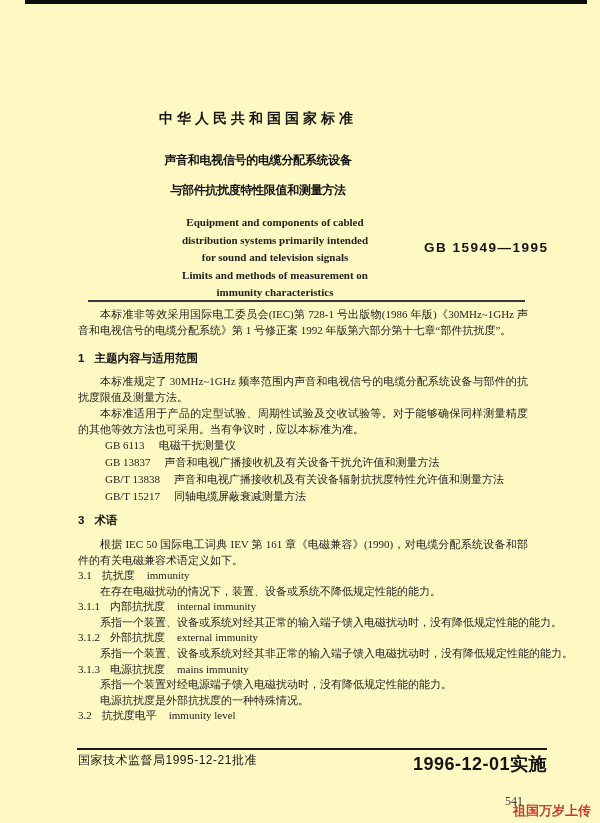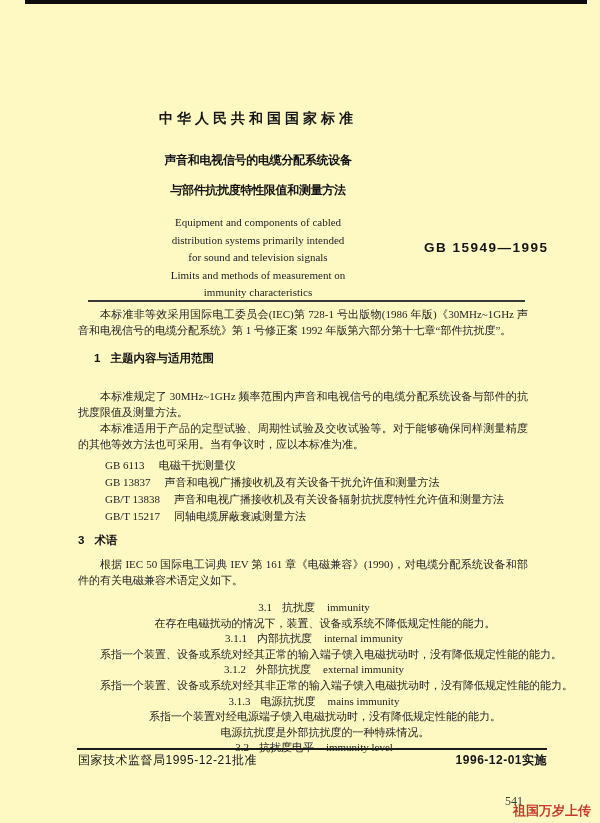--- a/index.html
+++ b/index.html
@@ -40,23 +40,23 @@
     font-family: "Liberation Sans", "DejaVu Sans", sans-serif;
     font-weight: bold;
     font-size: 12px;
     letter-spacing: -0.3px;
     color: #111;
   }
   .title-line1 { top: 152px; }
   .title-line2 { top: 182px; }
   .english-title {
     position: absolute;
-    top: 214px; left: 0; width: 100%;
+    top: 214px; left: 17px; width: 100%;
     font-family: "Liberation Serif", "DejaVu Serif", serif;
-    font-weight: normal;
+    font-weight: bold;
     font-size: 11px;
     line-height: 17.6px;
     color: #222;
   }
   .standard-number {
     position: absolute;
     left: 424px; top: 192px;
     font-family: "Liberation Sans", "DejaVu Sans", sans-serif;
     font-weight: bold;
     font-size: 13.5px;
@@ -86,29 +86,29 @@
     text-align: justify;
   }
   .sec-heading {
     margin: 0;
     font-family: "Liberation Sans", "DejaVu Sans", sans-serif;
     font-weight: bold;
     font-size: 11.5px;
     color: #121212;
   }
   .sec-heading .sec-no { margin-right: 10px; }
-  .h-s1 { margin-top: 12px; margin-left: 16px; }
-  .p-s1a { margin-top: 22px; }
+  .h-s1 { margin-top: 12px; }
+  .p-s1a { margin-top: 7px; }
   .h-s2 { margin-top: 9px; }
-  .refs { margin-top: 5px; padding-left: 27px; line-height: 17px; }
+  .refs { padding-left: 27px; line-height: 17px; }
   .ref-row { white-space: nowrap; }
   .ref-code { margin-right: 14px; }
   .h-s3 { margin-top: 7px; }
   .p-s3 { margin-top: 8px; }
-  .terms { margin-top: 12px; width: 472px; line-height: 15.6px; text-align: center; }
+  .terms { margin-top: 0; width: 472px; line-height: 15.6px; }
   .term-head { white-space: nowrap; }
   .term-no { margin-right: 10px; }
   .term-zh { margin-right: 12px; }
   .term-def { text-indent: 2em; white-space: nowrap; }
   
   .rule-bottom {
     position: absolute;
     left: 77px; top: 748px;
     width: 470px; height: 2px;
     background: #1c1c1c;
@@ -121,21 +121,21 @@
     font-size: 12px;
     letter-spacing: 0.5px;
     color: #141414;
     white-space: nowrap;
   }
   .footer-impl {
     position: absolute;
     right: 53px; top: 752px;
     font-family: "Liberation Sans", "DejaVu Sans", sans-serif;
     font-weight: bold;
-    font-size: 12px;
+    font-size: 18px;
     letter-spacing: 0.5px;
     color: #141414;
     white-space: nowrap;
     margin-left: 34px;
   }
   .page-number {
     position: absolute;
     left: 505px; top: 794px;
     font-size: 12px;
     color: #3c3c3c;

